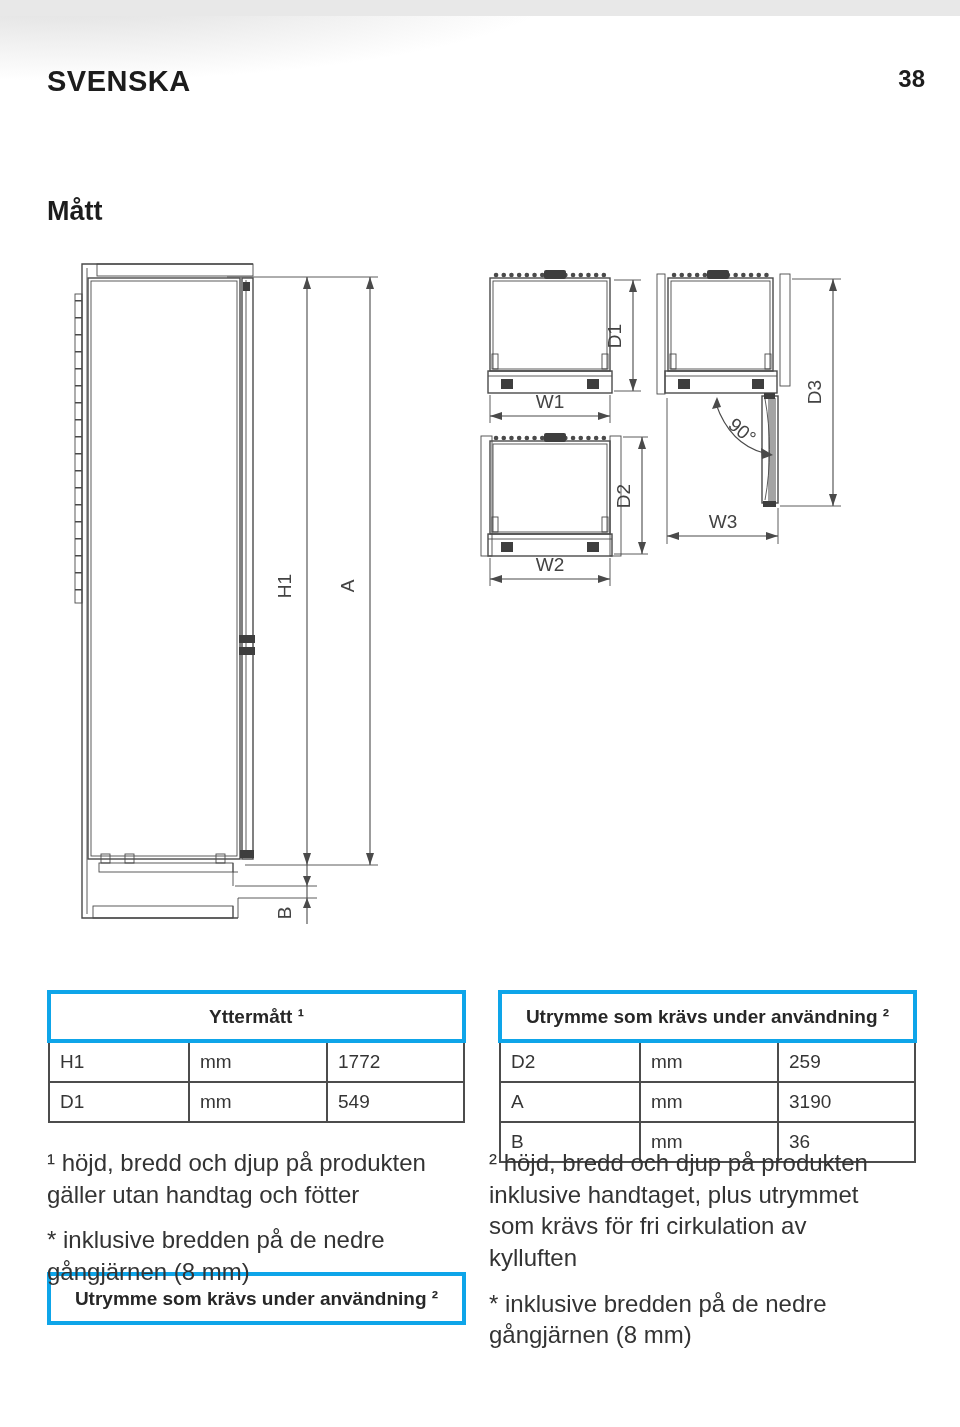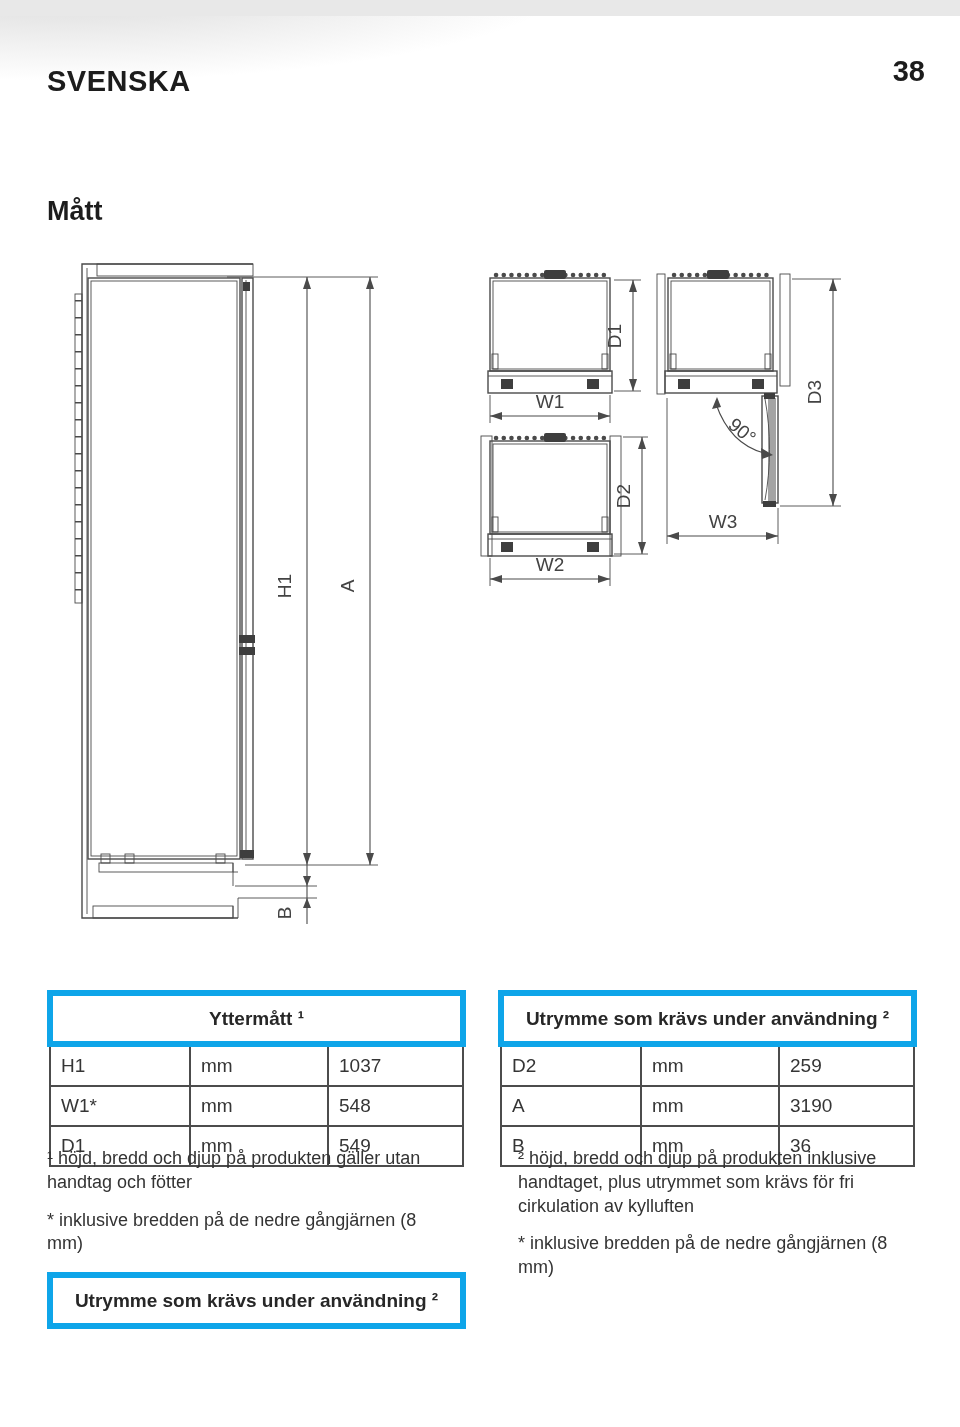--- a/index.html
+++ b/index.html
@@ -1,41 +1,41 @@
 <!DOCTYPE html>
 <html><head>
 <meta charset="utf-8">
 <style>
   html,body{margin:0;padding:0;background:#e8e8e8;}
   .page{position:relative;width:960px;height:1427px;background:#ffffff;
         font-family:"Liberation Sans",sans-serif;color:#2e2e2e;overflow:hidden;margin:16px auto;}
   .scan-shade{position:absolute;left:0;top:0;width:560px;height:100px;pointer-events:none;
         background:radial-gradient(130% 150% at 12% -40%, rgba(130,130,130,.32), rgba(255,255,255,0) 70%);}
   .lang-title{position:absolute;left:47px;top:49px;font-size:29px;font-weight:bold;letter-spacing:.5px;color:#1c1c1c;}
-  .page-num{position:absolute;right:35px;top:39px;font-size:29px;font-weight:bold;color:#1c1c1c;}
+  .page-num{position:absolute;right:35px;top:49px;font-size:24px;font-weight:bold;color:#1c1c1c;}
   .section-title{position:absolute;left:47px;top:180px;font-size:27px;font-weight:bold;color:#1c1c1c;}
   svg.diagram{position:absolute;left:40px;top:240px;}
 
   
   .ln{stroke:#4a4a4a;fill:none;stroke-width:1.4;}
   .thin{stroke:#4a4a4a;fill:none;stroke-width:0.9;}
   .dim{stroke:#4a4a4a;fill:none;stroke-width:1.1;}
   .arr{fill:#4a4a4a;stroke:none;}
   .dark{fill:#3e3e3e;stroke:none;}
   .dots{stroke:#4a4a4a;stroke-width:4.5;stroke-linecap:round;stroke-dasharray:0.1 7.6;fill:none;}
   .dtext{font-family:"Liberation Sans",sans-serif;font-size:19px;fill:#434343;}
 
   
   .dim-table{position:absolute;border-collapse:collapse;table-layout:fixed;font-size:19px;color:#353535;}
-  .dim-table th{border:6px solid #0ea5e9;font-size:19px;font-weight:bold;height:29px;text-align:center;
+  .dim-table th{border:4px solid #0ea5e9;font-size:19px;font-weight:bold;height:29px;text-align:center;
         padding:8px 6px;color:#272727;white-space:nowrap;}
   .dim-table td{border:2px solid #4c4c4c;height:38px;padding:0 0 0 10px;font-weight:normal;}
 
   
-  .footnotes{position:absolute;width:382px;font-size:18px;line-height:1.32;color:#333333;}
+  .footnotes{position:absolute;width:382px;font-size:24px;line-height:1.32;color:#333333;}
   .footnotes p{margin:0 0 14px 0;}
 </style>
 </head>
 <body>
 
 <div class="page">
   <div class="scan-shade"></div>
 
   <div class="lang-title">SVENSKA</div>
   <div class="page-num">38</div>
@@ -209,26 +209,21 @@
       </colgroup>
     <thead>
       <tr>
           <th colspan="3">Yttermått ¹</th>
         </tr>
     </thead>
     <tbody>
       <tr>
         <td>H1</td>
         <td>mm</td>
-        <td>1037</td>
-      </tr>
-      <tr>
-        <td>W1*</td>
-        <td>mm</td>
-        <td>548</td>
+        <td>1772</td>
       </tr>
       <tr>
         <td>D1</td>
         <td>mm</td>
         <td>549</td>
       </tr>
     </tbody>
   </table>
 
   <table class="dim-table" style="left:498px;top:974px;width:419px;">
@@ -274,17 +269,17 @@
     </thead>
     <tbody>
     </tbody>
   </table>
 
   <div class="footnotes" style="left:47px;top:1131px;">
     <p>¹ höjd, bredd och djup på produkten gäller utan handtag och fötter</p>
     <p>* inklusive bredden på de nedre gångjärnen (8 mm)</p>
   </div>
 
-  <div class="footnotes" style="left:518px;top:1131px;">
+  <div class="footnotes" style="left:489px;top:1131px;">
     <p>² höjd, bredd och djup på produkten inklusive handtaget, plus utrymmet som krävs för fri cirkulation av kylluften</p>
     <p>* inklusive bredden på de nedre gångjärnen (8 mm)</p>
   </div>
 </div>
 
 </body></html>

